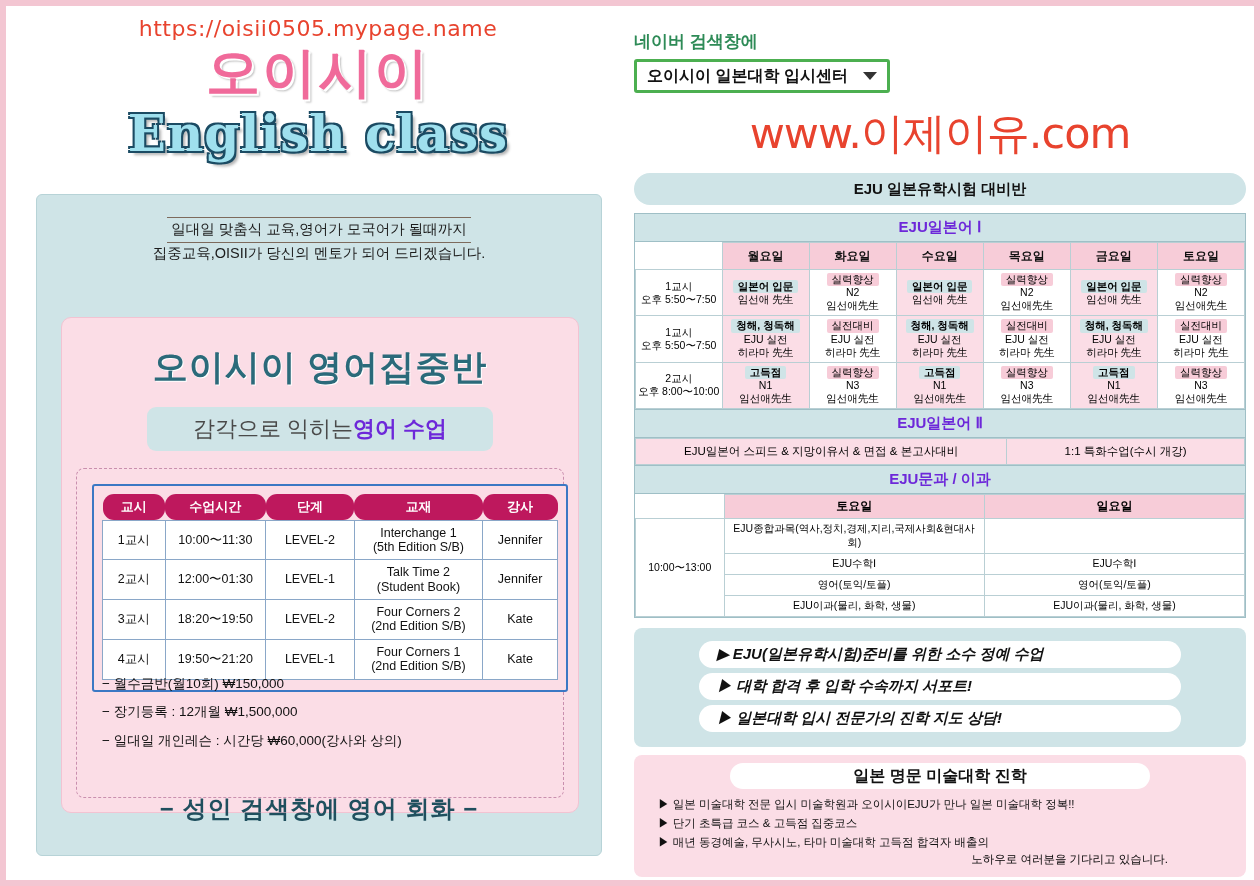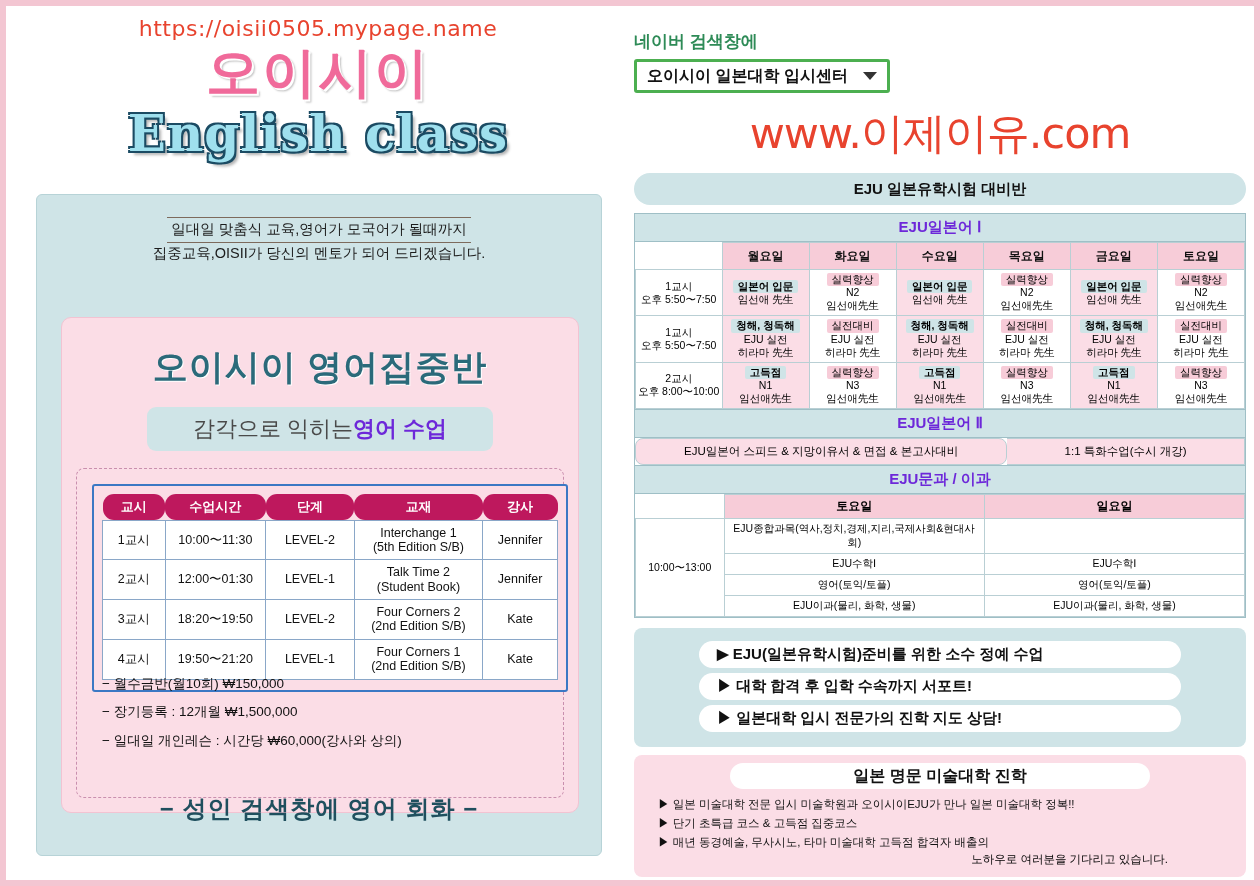--- a/index.html
+++ b/index.html
@@ -130,36 +130,36 @@
   table.sch td.timecell{width:84px;background:#fff;font-size:10.5px;}
   table.sch td.pinkc{background:#fbdde6;}
   table.sch td.whitec{background:#ffffff;}
   .tag{display:inline-block;background:#cfe4e7;padding:0 5px;border-radius:2px;font-weight:bold;}
   .tagp{display:inline-block;background:#f7ccd8;padding:0 5px;border-radius:2px;font-weight:normal;}
 
   .two-col{display:flex;}
   .two-col .cell{
     border:1px solid #b9cfd4;font-size:11.5px;text-align:center;padding:5px 0;background:#fbdde6;
   }
-  .two-col .c-l{width:61%;border-radius:8px;}
+  .two-col .c-l{width:61%;}
   .two-col .c-r{width:39%;border-left:none;}
 
   table.bunri{border-collapse:collapse;width:100%;font-size:10.5px;table-layout:fixed;}
   table.bunri th,table.bunri td{border:1px solid #b9cfd4;text-align:center;padding:3px 2px;}
   table.bunri th{background:#f7ccd8;font-weight:bold;font-size:12px;}
   table.bunri th.blank{background:#fff;border-left:none;border-top:none;width:84px;}
   table.bunri td.timecell{width:84px;}
 
   .bullets{
     margin:10px 6px 0;background:#cfe4e7;border-radius:8px;padding:8px 0 10px;
   }
   .bpill{
     margin:5px auto;width:482px;height:27px;background:#fff;border-radius:14px;
     display:flex;align-items:center;padding-left:18px;box-sizing:border-box;
-    font-size:15px;font-weight:bold;color:#111;
+    font-size:15px;font-weight:bold;color:#111;font-style:italic;
   }
   .art{
     margin:8px 6px 0;background:#fbdde6;border-radius:8px;padding:8px 10px 10px;
   }
   .art-title{
     margin:0 auto 6px;width:420px;height:26px;background:#fff;border-radius:13px;
     display:flex;align-items:center;justify-content:center;font-size:16px;font-weight:bold;color:#111;
   }
   .art-line{font-size:11.5px;color:#111;line-height:1.65;padding-left:14px;}
   .art-tail{font-size:11.5px;text-align:right;padding-right:68px;}

